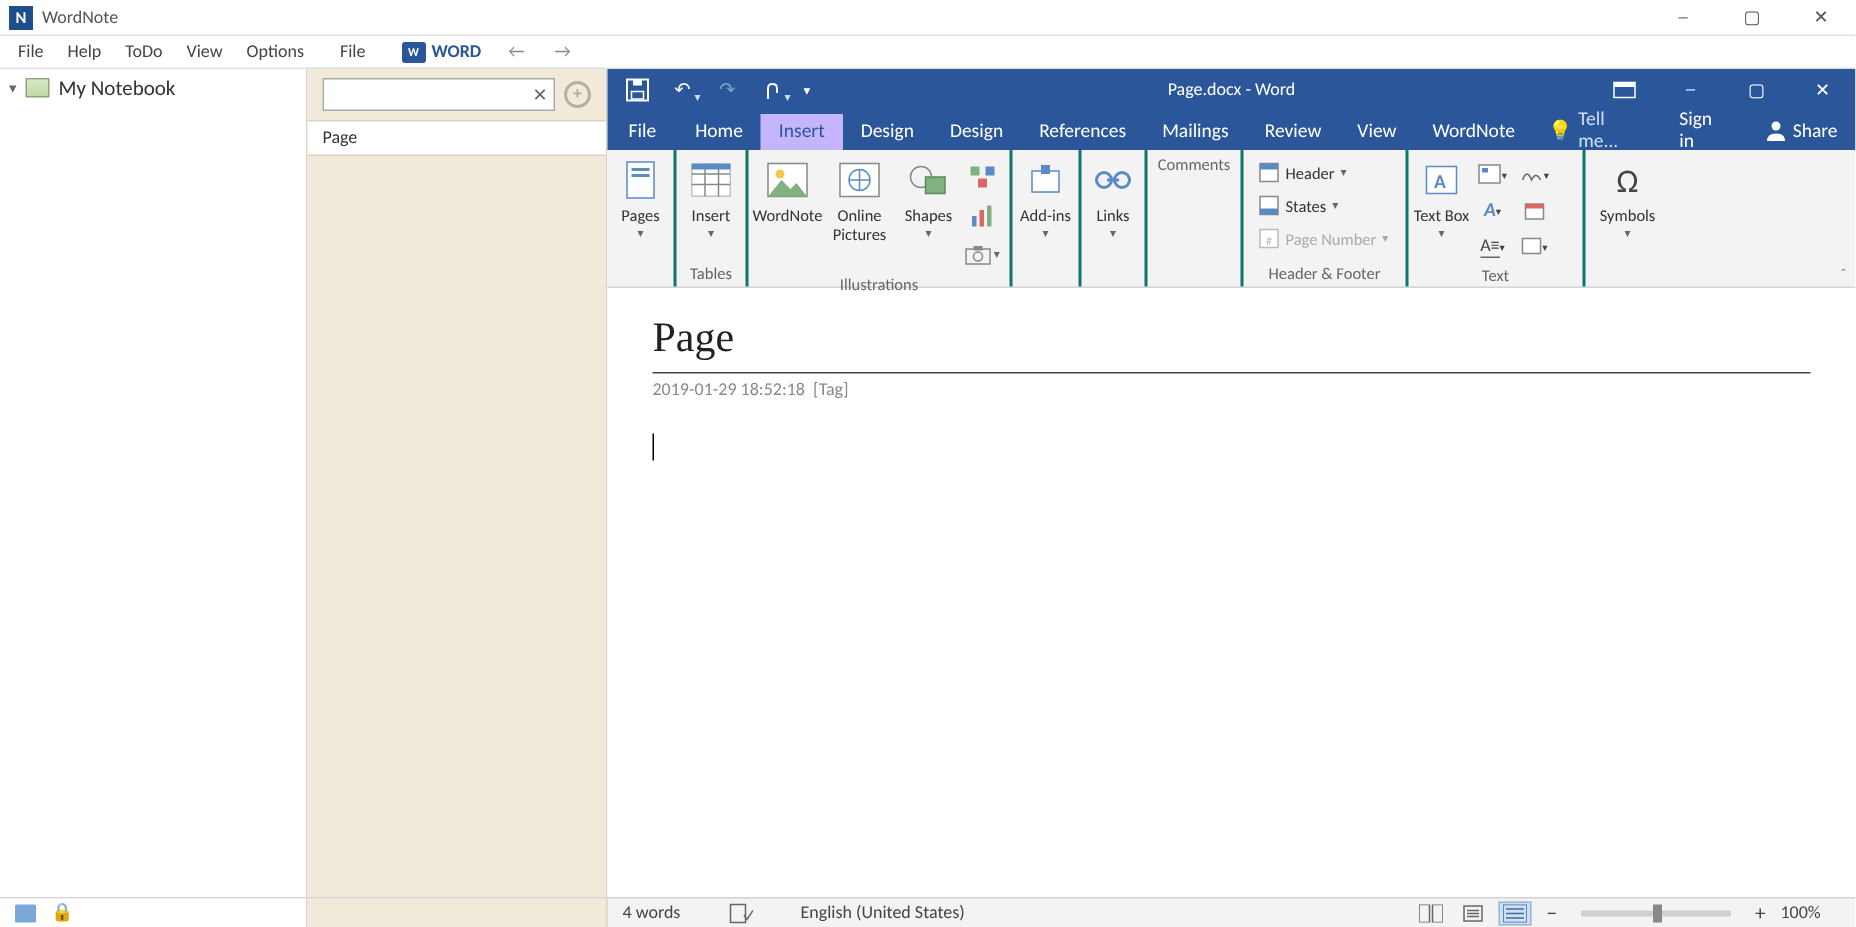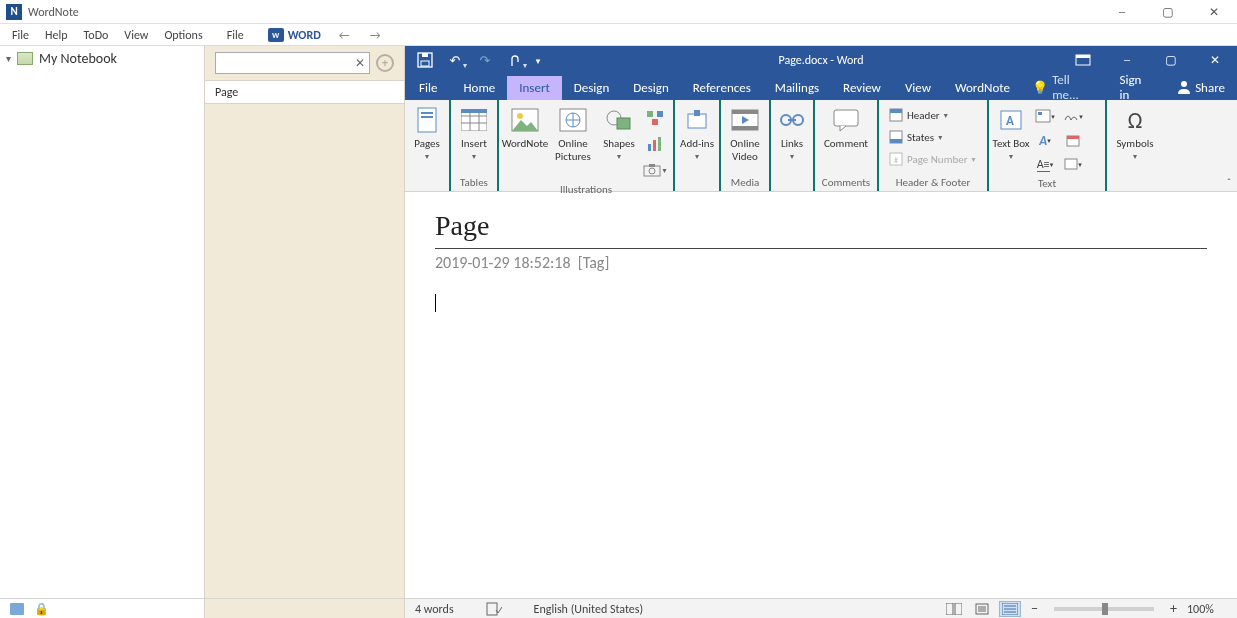--- a/index.html
+++ b/index.html
@@ -68,21 +68,21 @@
 .ribbon .bigbtn .caret { font-size:8px; color:#666; }
 .ribbon .thinbtn { width:28px; height:24px; display:flex; align-items:center; justify-content:center; color:#444; }
 .ribbon .menurow { display:flex; align-items:center; font-size:11px; color:#333; height:22px; padding:0 4px; gap:4px; }
 .ribbon .menurow.disabled { color:#aaa; }
 .ribbon .collapse { position:absolute; right:6px; bottom:2px; color:#666; font-size:10px; }
 svg { display:block; }
 
 .page-area { flex:1; background:#fff; overflow:hidden; padding:18px 30px 0 30px; }
 .page-title { font-family:"Calibri Light","Segoe UI Light"; font-size:28px; color:#222; }
 .page-title-underline { border-bottom:1px solid #444; margin-top:6px; }
-.page-meta { color:#888; font-size:16px; margin-top:4px; }
+.page-meta { color:#888; font-size:12px; margin-top:4px; }
 .cursor { display:inline-block; width:1px; height:18px; background:#000; margin-top:22px; }
 
 .statusbar { height:20px; background:#f3f3f3; border-top:1px solid #d4d4d4; display:flex; align-items:center; font-size:12px; color:#444; }
 .status-left { width:205px; background:#fff; border-right:1px solid #d9d3c7; height:100%; display:flex; align-items:center; gap:10px; padding:0 10px; }
 .status-left .minicon { width:14px; height:12px; background:#7aa8d8; border-radius:1px; }
 .status-left .lock { color:#aaa; font-size:12px; }
 .statusbar .spane { width:200px; background:#f2ead8; height:100%; border-right:1px solid #d9d3c7; }
 .statusbar .sw { flex:1; display:flex; align-items:center; gap:32px; padding:0 10px; }
 .statusbar .sw .right { margin-left:auto; display:flex; align-items:center; gap:6px; }
 .viewbtn { width:22px; height:16px; display:flex; align-items:center; justify-content:center; color:#666; }
@@ -312,66 +312,39 @@
                   <rect x="9" y="1" width="6" height="6" fill="#5b8bc4"></rect>
                 </svg>
               </div>
             <div class="lbl"><span>Add-ins</span></div>
             <div class="caret">▾</div>
           </div>
         </div>
         <div class="glabel">&nbsp;</div>
       </div>
 
-      <div class="group" style="width:50px;">
-        <div class="controls">
-          <div class="bigbtn" style="width:48px;">
-            <div class="icon">
-                <svg width="28" height="22" viewBox="0 0 28 22">
-                  <rect x="1" y="1" width="26" height="20" fill="#fff" stroke="#888"></rect>
-                  <rect x="1" y="1" width="26" height="4" fill="#888"></rect>
-                  <rect x="1" y="17" width="26" height="4" fill="#888"></rect>
-                  <path d="M11 7 L18 11 L11 15 Z" fill="#5b8bc4"></path>
-                </svg>
-              </div>
-            <div class="lbl">Online Video</div>
-          </div>
-        </div>
-        <div class="glabel">Media</div>
-      </div>
 
       <div class="group" style="width:44px;">
         <div class="controls">
           <div class="bigbtn" style="width:42px;">
             <div class="icon">
                 <svg width="26" height="18" viewBox="0 0 26 18">
                   <circle cx="7" cy="9" r="5" fill="none" stroke="#5b8bc4" stroke-width="2"></circle>
                   <circle cx="19" cy="9" r="5" fill="none" stroke="#5b8bc4" stroke-width="2"></circle>
                   <line x1="9" y1="9" x2="17" y2="9" stroke="#5b8bc4" stroke-width="2"></line>
                 </svg>
               </div>
             <div class="lbl">Links</div>
             <div class="caret">▾</div>
           </div>
         </div>
         <div class="glabel">&nbsp;</div>
       </div>
 
       <div class="group" style="width:64px;">
-        <div class="controls">
-          <div class="bigbtn" style="width:62px;">
-            <div class="icon">
-                <svg width="28" height="24" viewBox="0 0 28 24">
-                  <rect x="2" y="2" width="24" height="16" rx="2" fill="#fff" stroke="#888"></rect>
-                  <path d="M8 18 L8 23 L14 18" fill="#fff" stroke="#888"></path>
-                </svg>
-              </div>
-            <div class="lbl">Comment</div>
-          </div>
-        </div>
         <div class="glabel">Comments</div>
       </div>
 
       <div class="group" style="width:110px;">
         <div class="controls" style="flex-direction:column;padding:2px 4px;">
           <div class="menurow">
               <svg width="14" height="14" viewBox="0 0 14 14">
                 <rect x="1" y="1" width="12" height="12" fill="#fff" stroke="#888"></rect>
                 <rect x="1" y="1" width="12" height="4" fill="#5b8bc4"></rect>
               </svg>

